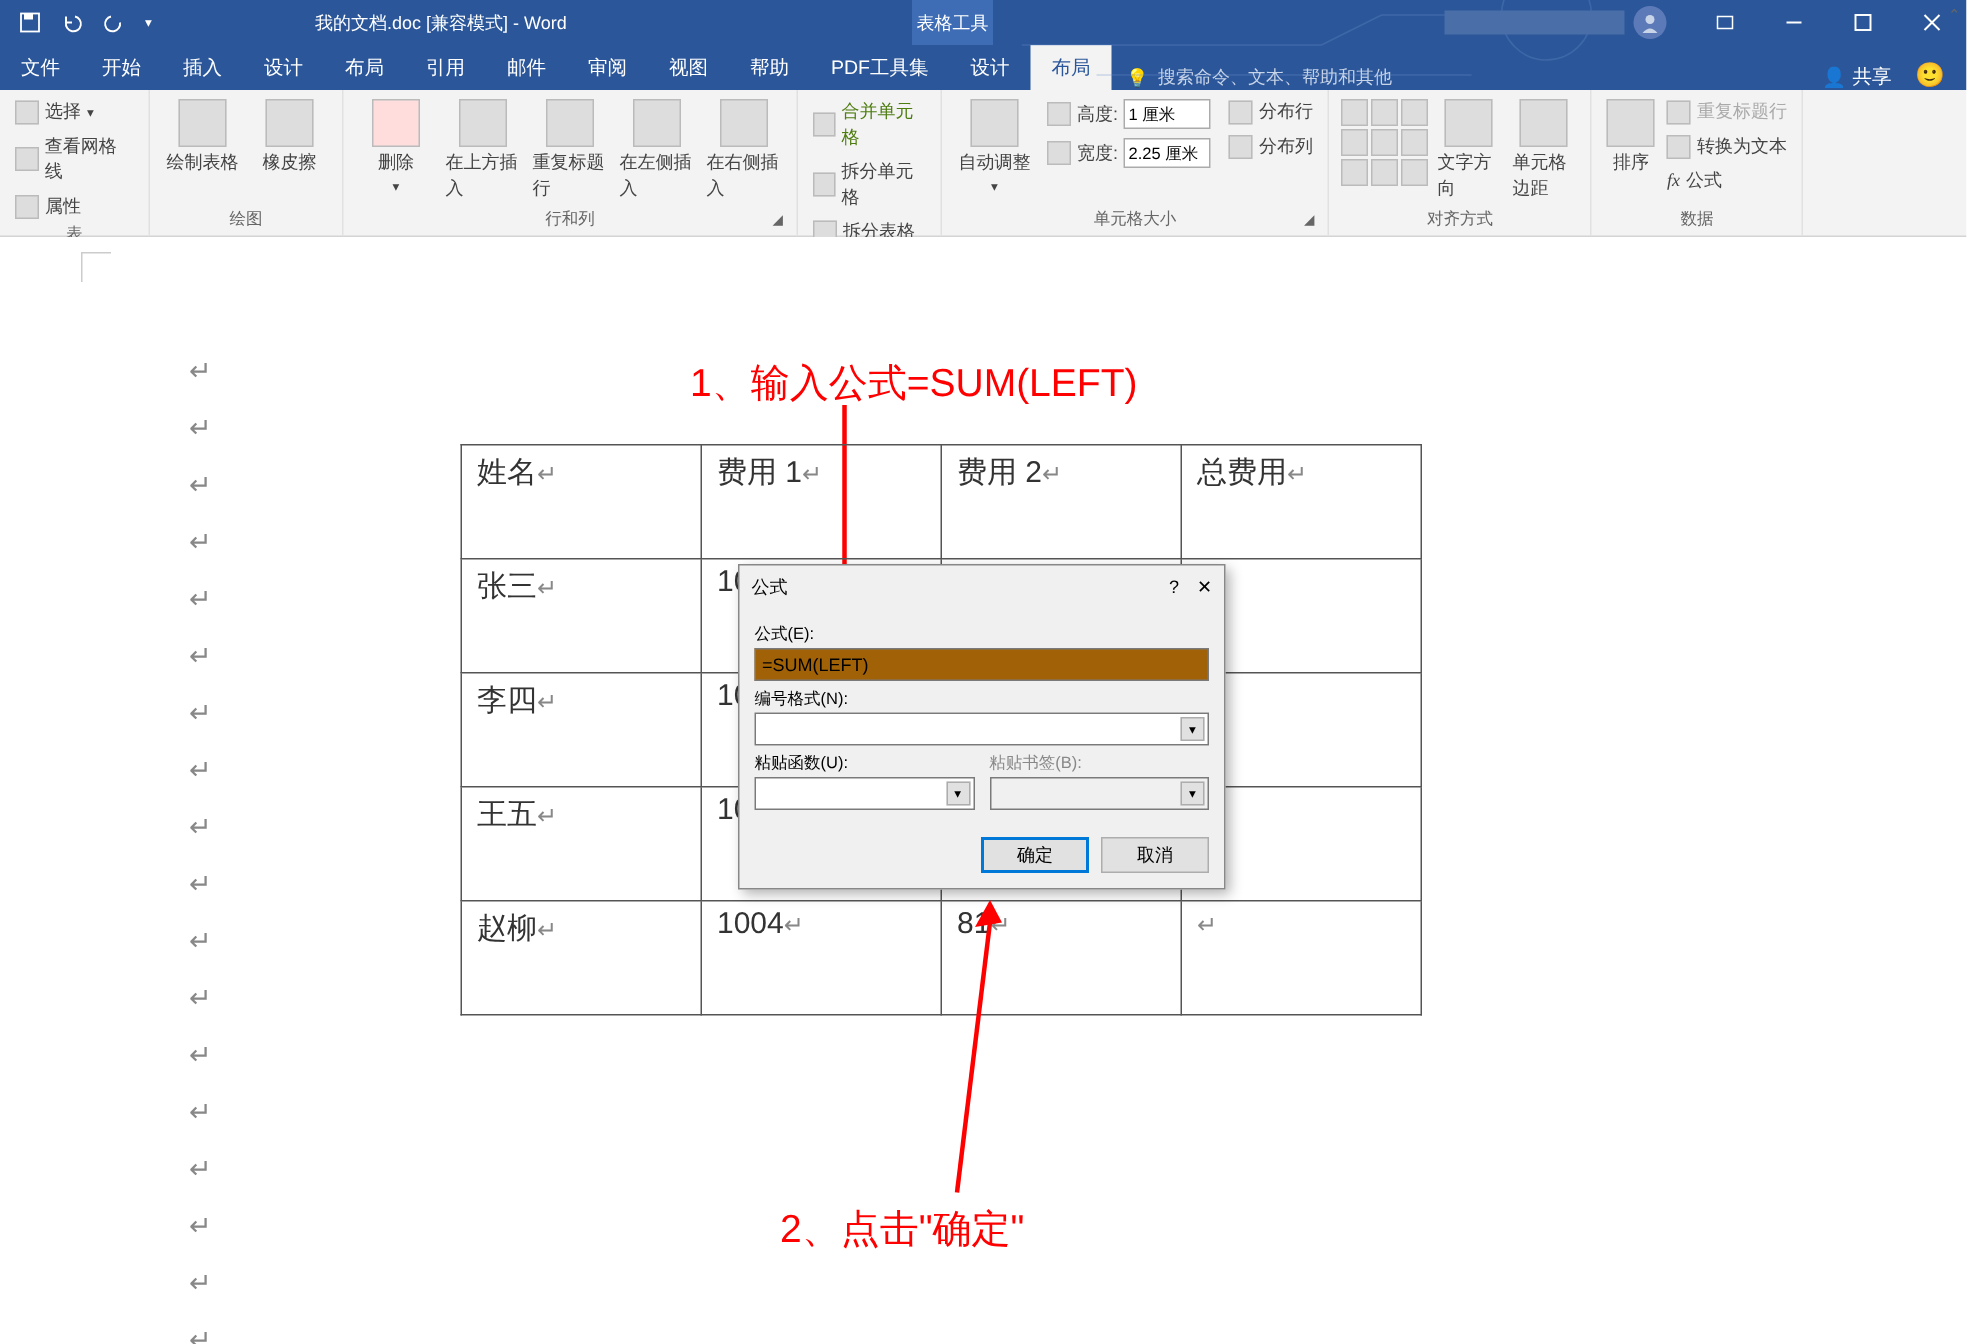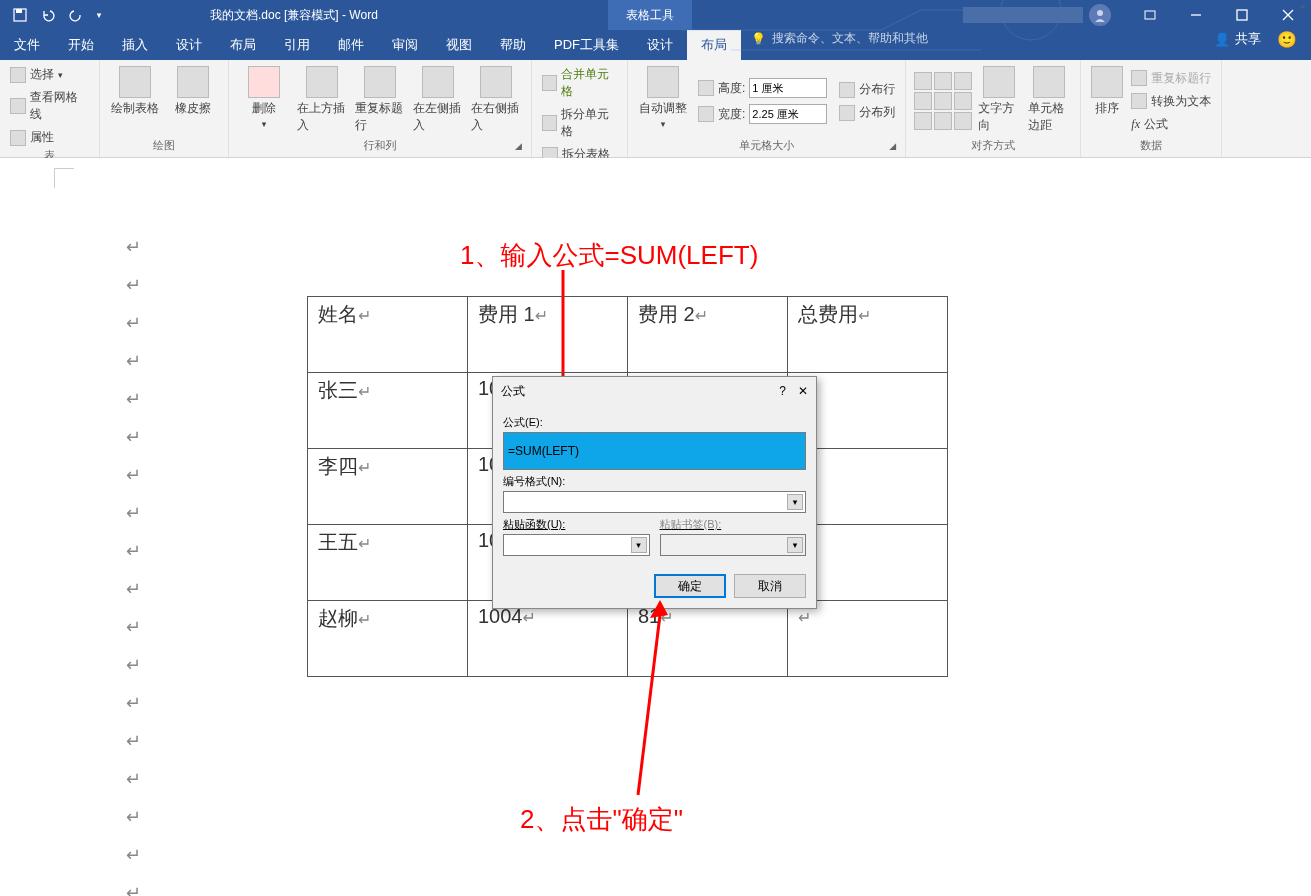--- a/index.html
+++ b/index.html
@@ -3,45 +3,45 @@
 <meta charset="utf-8">
 <style>
 * { margin: 0; padding: 0; box-sizing: border-box; font-family: "Microsoft YaHei", sans-serif; }
 body { width: 1311px; height: 896px; background: #fff; overflow: hidden; position: relative; }
 
 
 .title-bar { height: 30px; background: #2b579a; display: flex; align-items: center; color: #fff; font-size: 12px; position: relative; }
 .title-bar .qat { display: flex; align-items: center; gap: 4px; padding-left: 8px; }
 .title-bar .qat-btn { width: 24px; height: 24px; display: flex; align-items: center; justify-content: center; cursor: pointer; }
 .title-bar .doc-title { position: absolute; left: 210px; }
-.title-bar .tool-tab { position: absolute; left: 608px; top: 0; height: 30px; background: #3e6db5; padding: 0 18px; display: flex; align-items: center; }
+.title-bar .tool-tab { position: absolute; left: 608px; top: 0; height: 30px; background: #3e6db5; padding: 0 3px; display: flex; align-items: center; }
 .title-bar .win-controls { position: absolute; right: 0; display: flex; }
 .title-bar .win-btn { width: 46px; height: 30px; display: flex; align-items: center; justify-content: center; cursor: pointer; }
 .title-bar .account { position: absolute; right: 200px; display: flex; align-items: center; gap: 6px; }
 .title-bar .account .avatar-circle { width: 22px; height: 22px; border-radius: 50%; background: #5d7ab8; display: flex; align-items: center; justify-content: center; }
 
 
-.ribbon-tabs { height: 30px; background: #2b579a; display: flex; align-items: flex-start; color: #fff; font-size: 13px; }
+.ribbon-tabs { height: 30px; background: #2b579a; display: flex; align-items: flex-end; color: #fff; font-size: 13px; }
 .ribbon-tab { padding: 0 14px; height: 30px; display: flex; align-items: center; cursor: pointer; }
 .ribbon-tab.active { background: #f3f3f3; color: #2b579a; }
 .ribbon-tab.context { background: #2b579a; }
 .tell-me { display: flex; align-items: center; padding-left: 10px; gap: 6px; font-size: 12px; color: #c8d4e8; }
 .share-btn { position: absolute; right: 50px; color: #fff; font-size: 13px; display: flex; align-items: center; gap: 4px; }
 .smiley { position: absolute; right: 14px; font-size: 16px; }
 
 
 .ribbon { height: 98px; background: #f3f3f3; border-bottom: 1px solid #d4d4d4; display: flex; font-size: 12px; color: #444; }
 .ribbon-group { border-right: 1px solid #e1e1e1; padding: 4px 6px 2px 6px; display: flex; flex-direction: column; justify-content: space-between; position: relative; }
 .ribbon-group-label { text-align: center; font-size: 11px; color: #666; padding-bottom: 2px; }
 .ribbon-group-body { display: flex; flex: 1; }
-.rb-col { display: flex; flex-direction: column; justify-content: center; gap: 2px; }
+.rb-col { display: flex; flex-direction: column; justify-content: flex-start; gap: 2px; }
 .rb-btn-small { display: flex; align-items: center; gap: 4px; padding: 2px 4px; cursor: pointer; font-size: 12px; }
 .rb-btn-large { display: flex; flex-direction: column; align-items: center; justify-content: flex-start; padding: 2px 4px; cursor: pointer; font-size: 12px; gap: 2px; width: 58px; }
 .rb-btn-large .icon-placeholder { width: 32px; height: 32px; }
-.rb-input { width: 78px; height: 20px; background: #fff; border: 1px solid #ababab; font-size: 11px; padding: 0 2px; }
+.rb-input { width: 58px; height: 20px; background: #fff; border: 1px solid #ababab; font-size: 11px; padding: 0 2px; }
 .dim-row { display: flex; align-items: center; gap: 4px; margin: 2px 0; }
 .launcher { position: absolute; right: 4px; bottom: 4px; width: 12px; height: 12px; font-size: 9px; color: #666; cursor: pointer; }
 
 
 .doc-area { position: absolute; top: 158px; left: 0; right: 0; bottom: 0; background: #fff; overflow: hidden; }
 .page-edge { position: absolute; left: 54px; top: 10px; width: 20px; height: 20px; border-left: 1px solid #ccc; border-top: 1px solid #ccc; }
 .para-marks { position: absolute; left: 126px; top: 78px; font-size: 18px; color: #888; }
 .para-marks div { height: 38px; }
 
 
@@ -55,25 +55,25 @@
 .arrow1 { position: absolute; left: 553px; top: 112px; }
 .arrow2 { position: absolute; left: 630px; top: 442px; }
 
 
 .dialog { position: absolute; left: 492px; top: 218px; width: 325px; background: #f0f0f0; border: 1px solid #888; box-shadow: 3px 3px 8px rgba(0,0,0,0.3); font-size: 12px; }
 .dialog-title { height: 28px; display: flex; align-items: center; padding: 0 8px; justify-content: space-between; }
 .dialog-title .title-text { font-size: 12px; }
 .dialog-title .dlg-btns { display: flex; gap: 12px; }
 .dialog-body { padding: 6px 10px 10px 10px; }
 .dialog-body label { display: block; margin-top: 4px; margin-bottom: 2px; font-size: 11px; }
-.dialog-input { width: 100%; height: 38px; background: #0ea5e9; border: 1px solid #7a7a7a; padding: 0 4px; font-size: 12px; }
+.dialog-input { width: 100%; height: 22px; background: #a16207; border: 1px solid #7a7a7a; padding: 0 4px; font-size: 12px; }
 .dialog-select { width: 100%; height: 22px; background: #fff; border: 1px solid #7a7a7a; position: relative; }
 .dialog-select.disabled { background: #f0f0f0; }
 .dialog-select .dd-arrow { position: absolute; right: 2px; top: 2px; width: 16px; height: 16px; border: 1px solid #adadad; background: #e1e1e1; display: flex; align-items: center; justify-content: center; font-size: 9px; }
-.dialog-row { display: flex; gap: 10px; text-decoration: underline; }
+.dialog-row { display: flex; gap: 10px; }
 .dialog-row > div { flex: 1; }
 .dialog-buttons { display: flex; justify-content: flex-end; gap: 8px; padding: 8px 10px 10px 10px; }
 .dlg-btn { width: 72px; height: 24px; border: 1px solid #adadad; background: #e1e1e1; cursor: pointer; font-size: 12px; }
 .dlg-btn.primary { border: 2px solid #0078d7; text-align: center; }
 
 .icon-box { display: inline-block; background: #ddd; border: 1px solid #bbb; }
 .collapse-caret { position: absolute; right: 4px; top: 4px; font-size: 10px; color: #666; cursor: pointer; }
 
 
 .bg-deco { position: absolute; right: 230px; top: 0; width: 400px; height: 60px; pointer-events: none; opacity: 0.3; }

